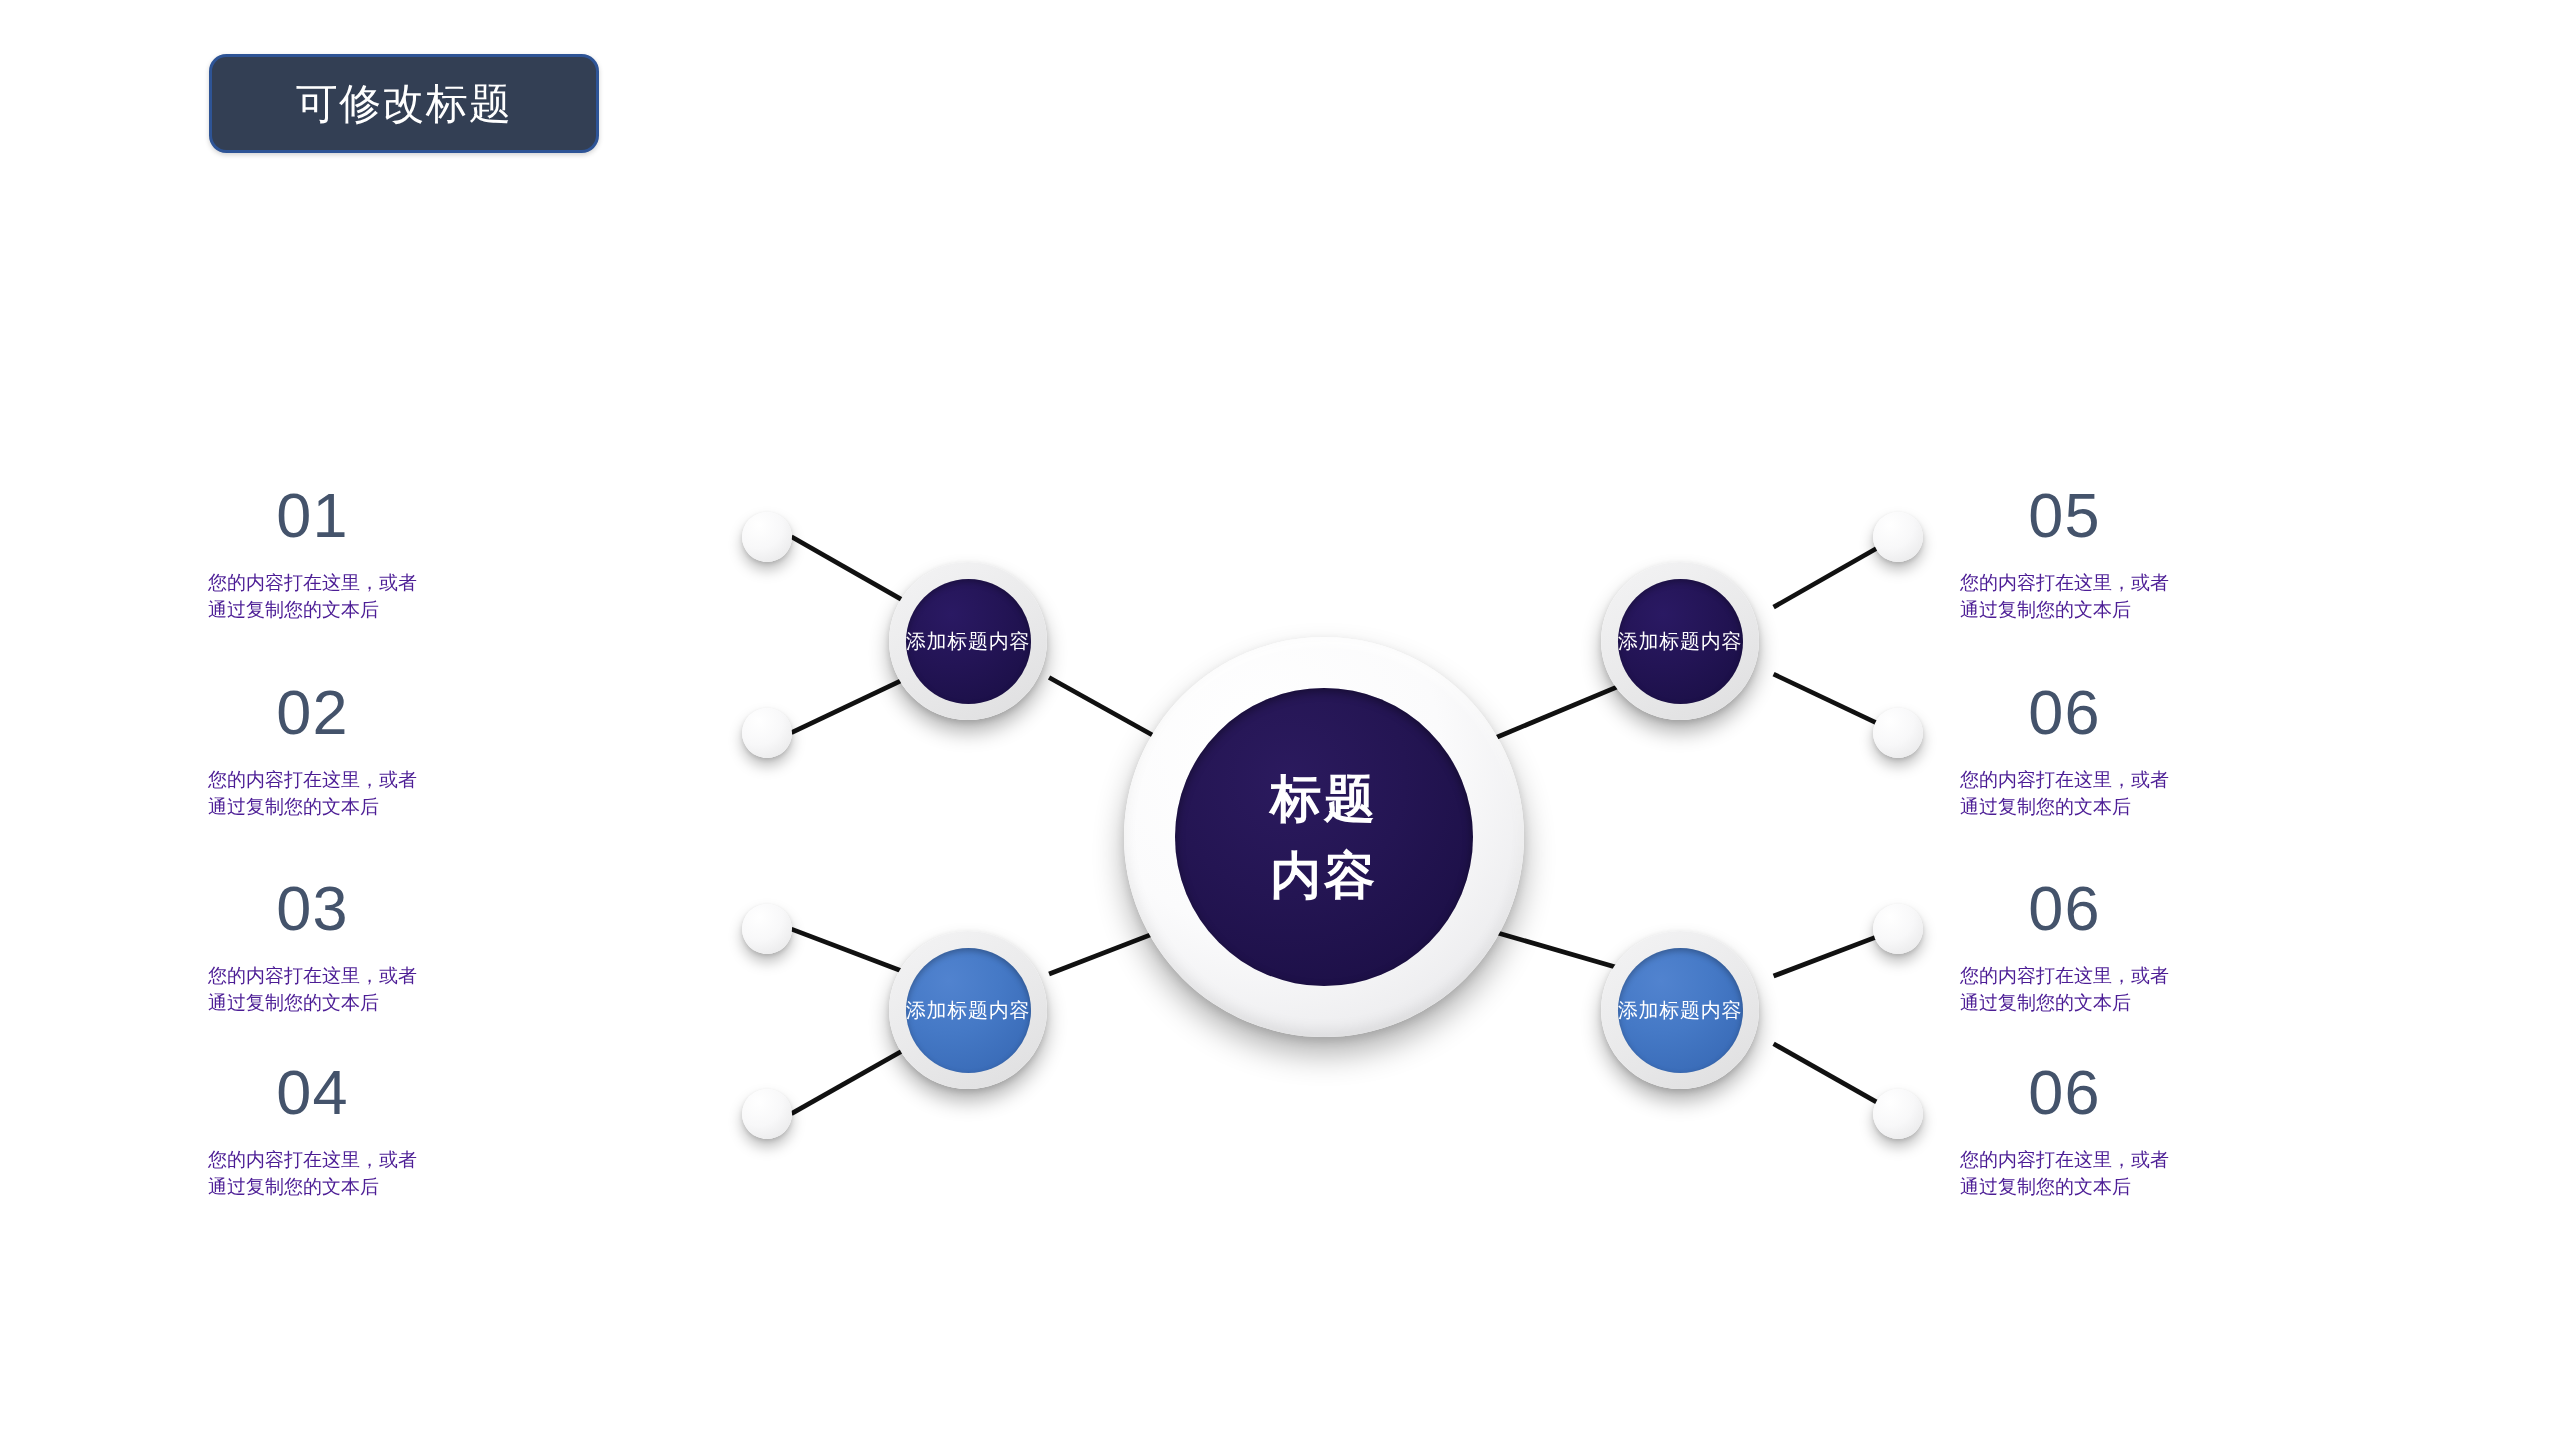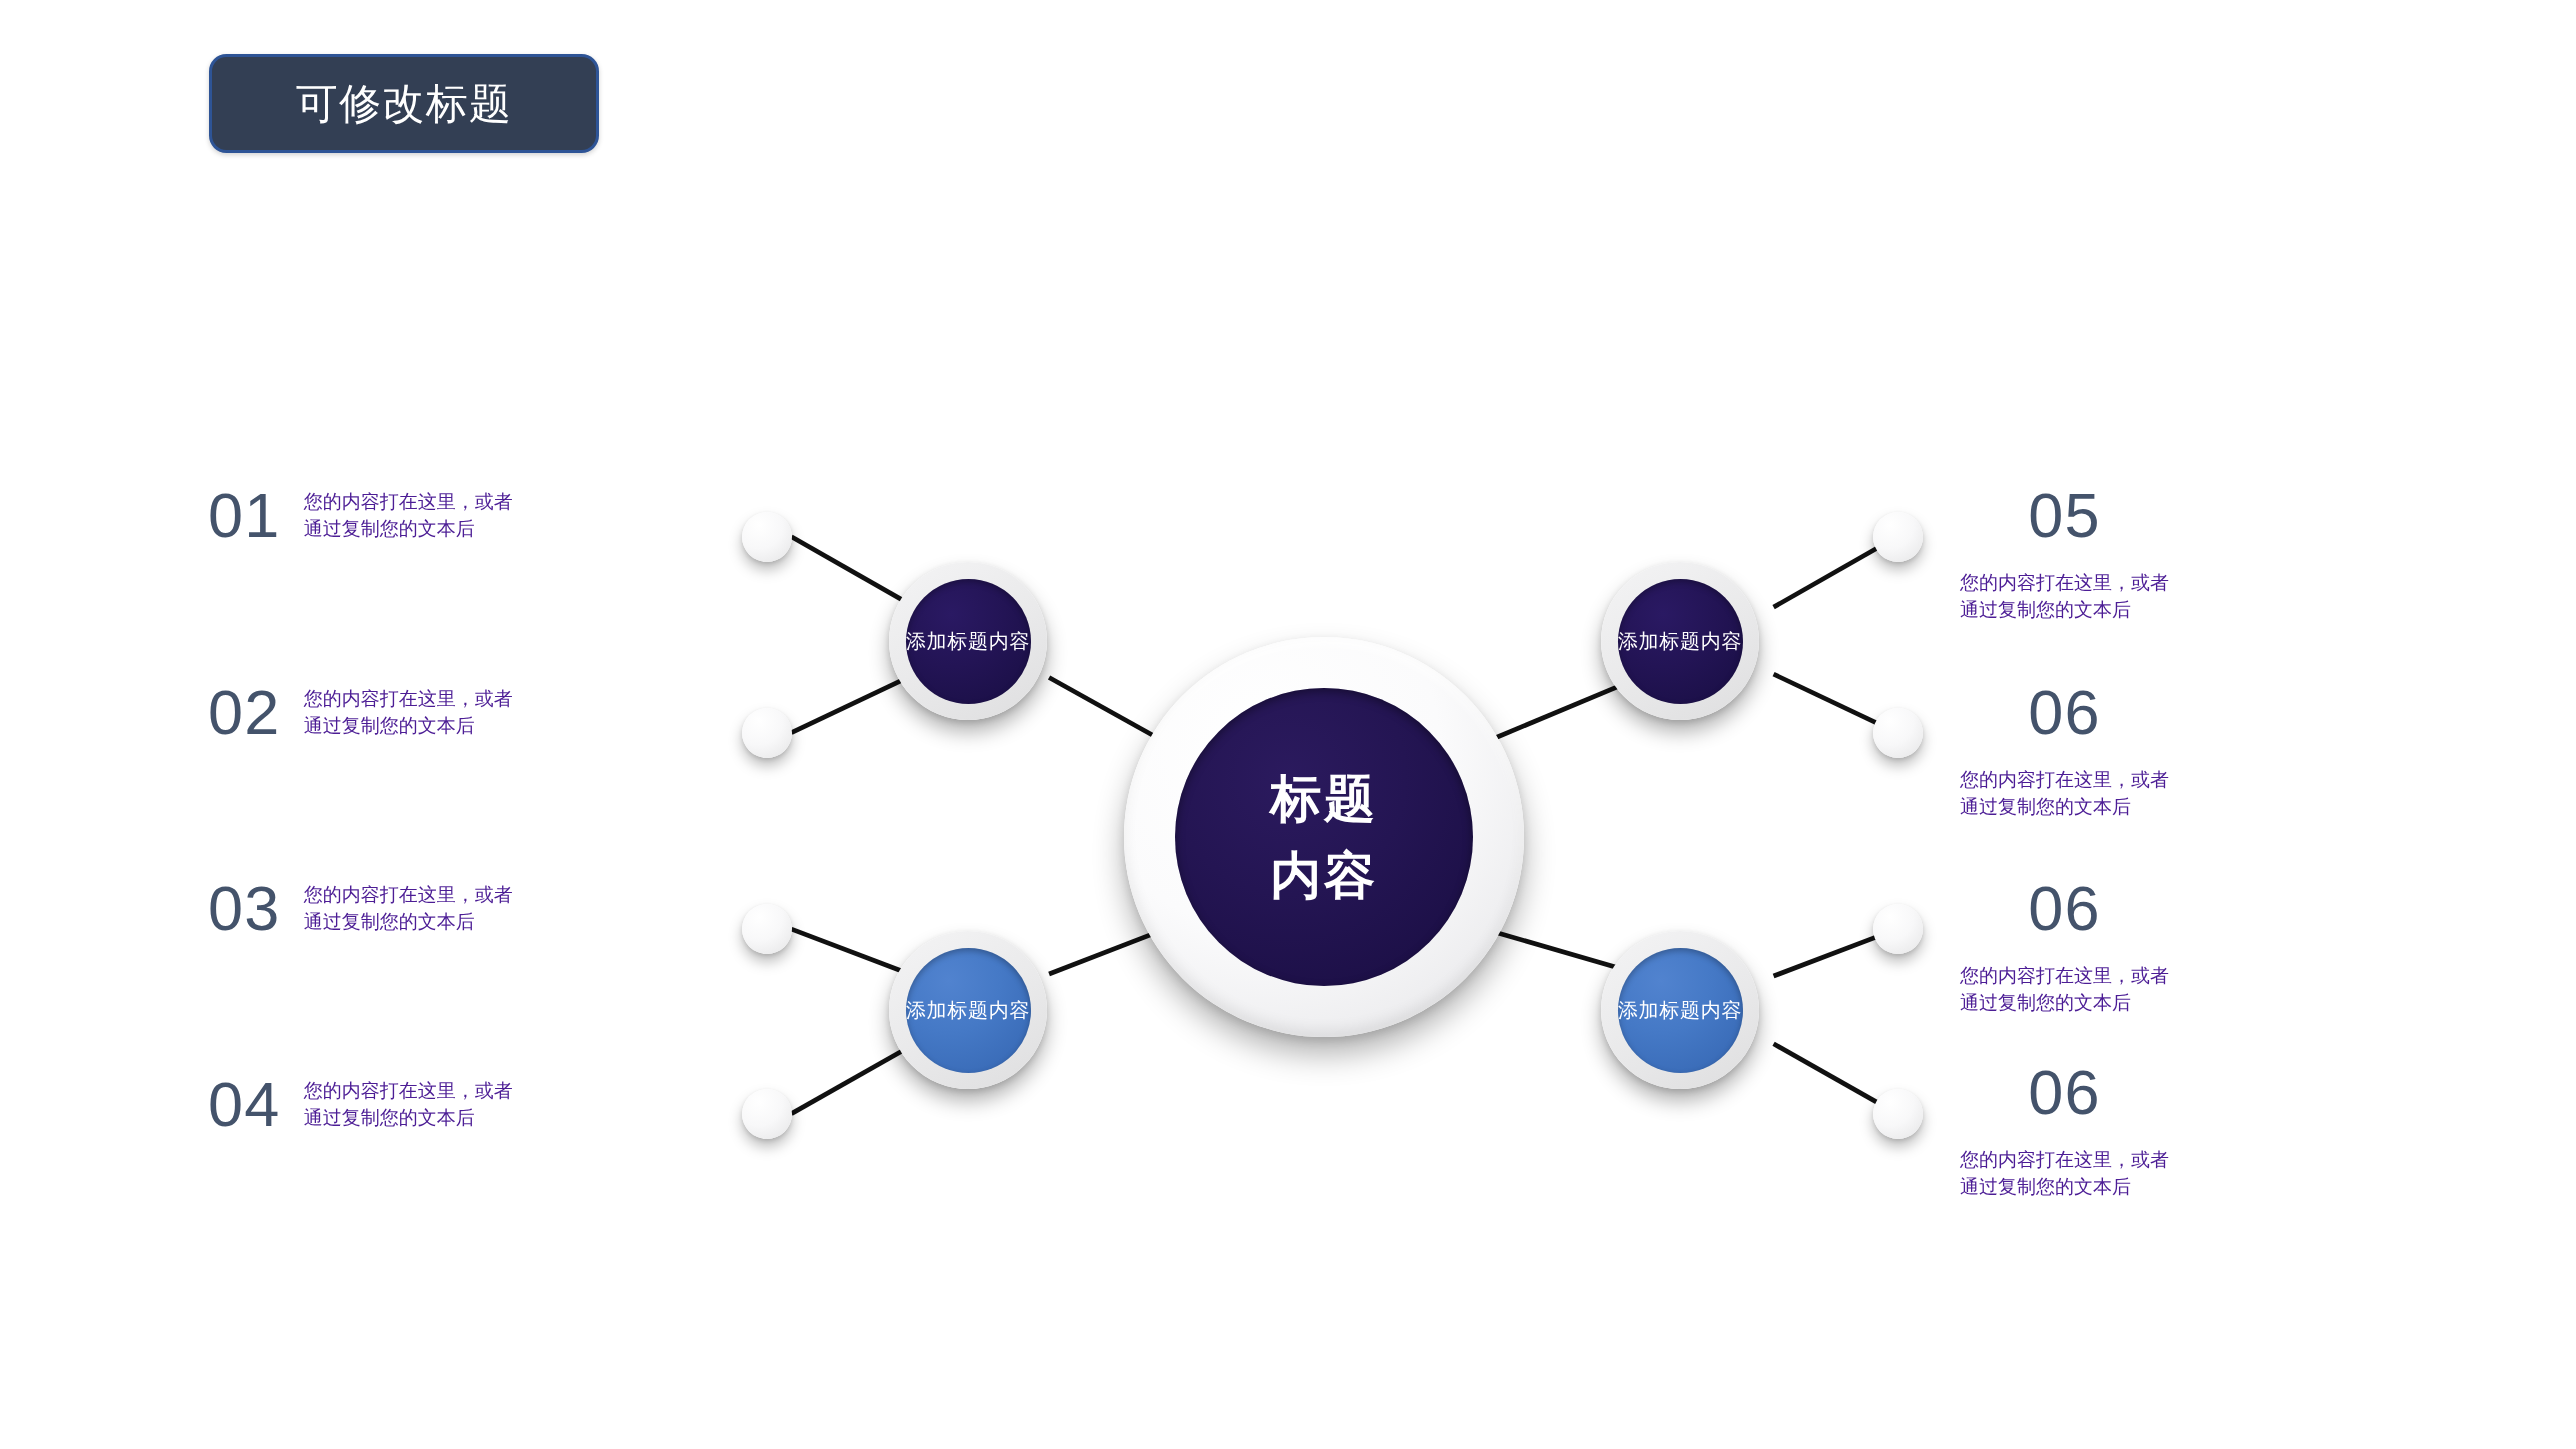--- a/index.html
+++ b/index.html
@@ -146,20 +146,21 @@
       0 8px 13.4px rgba(0,0,0,0.26),
       0 2px 4px rgba(0,0,0,0.12);
   }
 
   
   .caption {
     position: absolute;
     display: flex;
     align-items: center;
     gap: 23px;
+    flex-direction: column;
   }
   .caption.right-align {
     flex-direction: column;
   }
   .cap-num {
     color: #44536b;
     font-size: 63px;
     font-weight: 300;
     line-height: 1;
     letter-spacing: 1.3px;
@@ -265,21 +266,21 @@
   </div>
 
   <div class="caption" style="left:192px; top:877px;">
     <span class="cap-num">03</span>
     <span class="cap-body">
       <span class="cap-body-line">您的内容打在这里，或者</span>
       <span class="cap-body-line">通过复制您的文本后</span>
     </span>
   </div>
 
-  <div class="caption" style="left:192px; top:1061px;margin-top:12px;">
+  <div class="caption" style="left:192px; top:1061px;">
     <span class="cap-num">04</span>
     <span class="cap-body">
       <span class="cap-body-line">您的内容打在这里，或者</span>
       <span class="cap-body-line">通过复制您的文本后</span>
     </span>
   </div>
 
   <div class="caption right-align" style="left:1944px; top:484px;">
     <span class="cap-num">05</span>
     <span class="cap-body">

